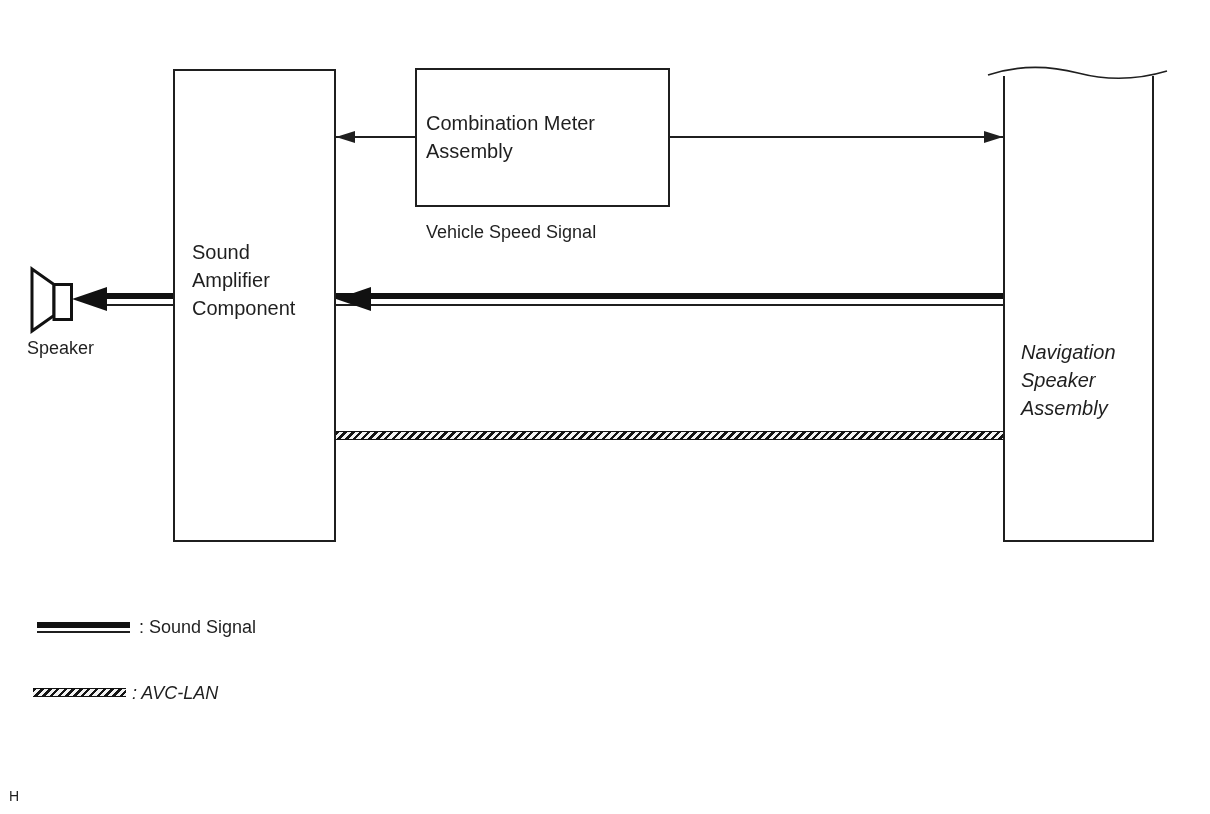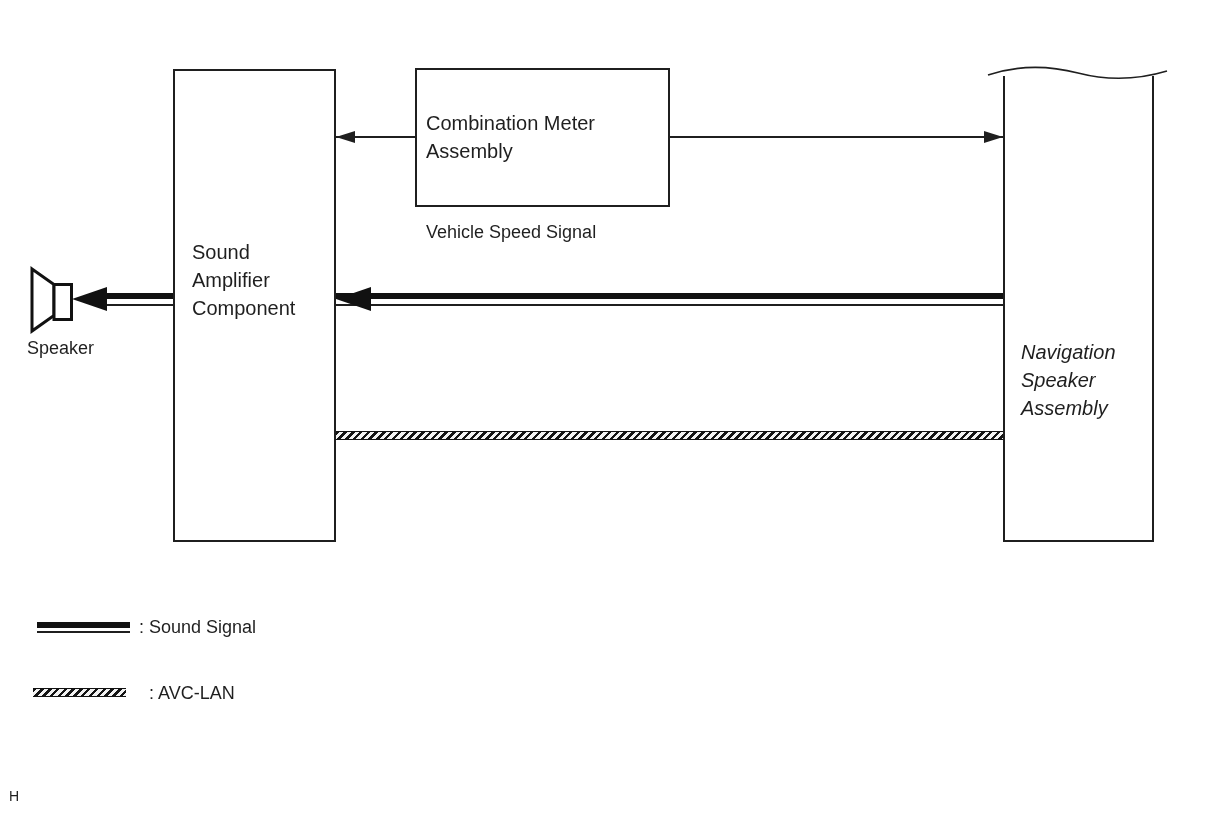--- a/index.html
+++ b/index.html
@@ -139,19 +139,19 @@
   <div class="free-label" style="left:27px; top:337px;">Speaker</div>
 
   <div>
     <div>
       <div class="hline" style="left:37px; top:622px; width:93px; height:6px; background:#111; z-index:4;"></div>
       <div class="hline" style="left:37px; top:631px; width:93px; height:2px; z-index:4;"></div>
       <div class="legend-label" style="left:139px; top:617px;">: Sound Signal</div>
     </div>
     <div>
       <div class="hatched" style="left:33px; top:688px; width:93px; z-index:4;"></div>
-      <div class="legend-label" style="left:149px; top:683px;">: AVC-LAN</div>
+      <div class="legend-label" style="left:132px; top:683px;font-style:italic;">: AVC-LAN</div>
     </div>
   </div>
 
   <div id="page-marker">H</div>
 
 </div>
 
 </body></html>

